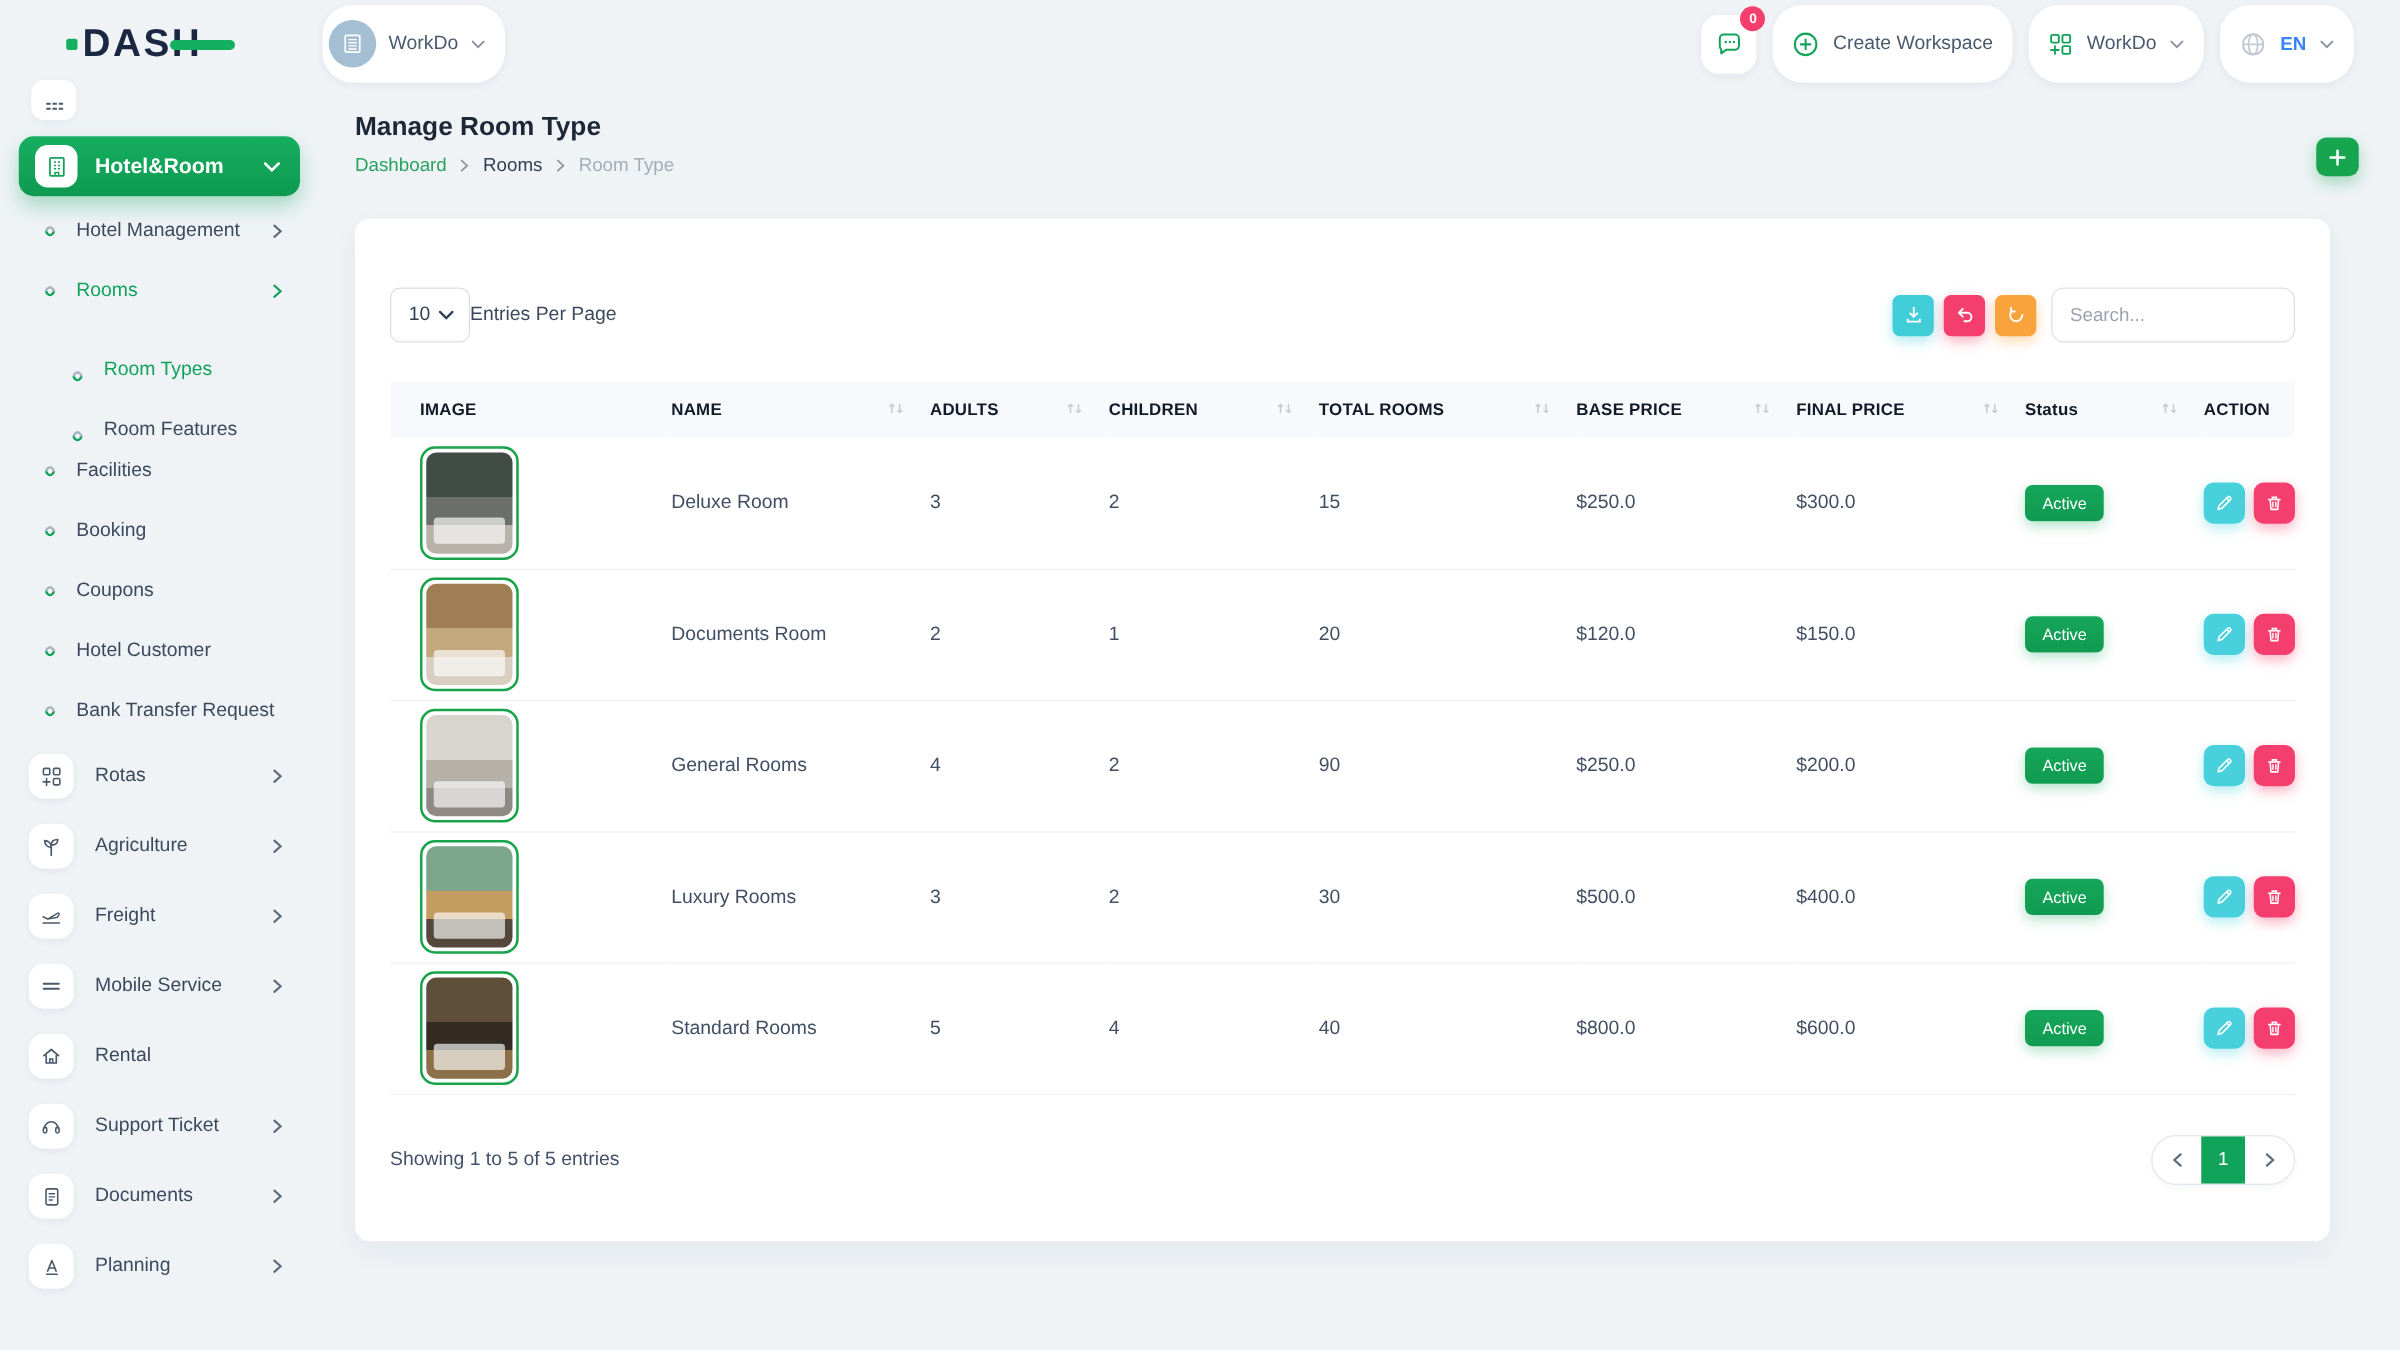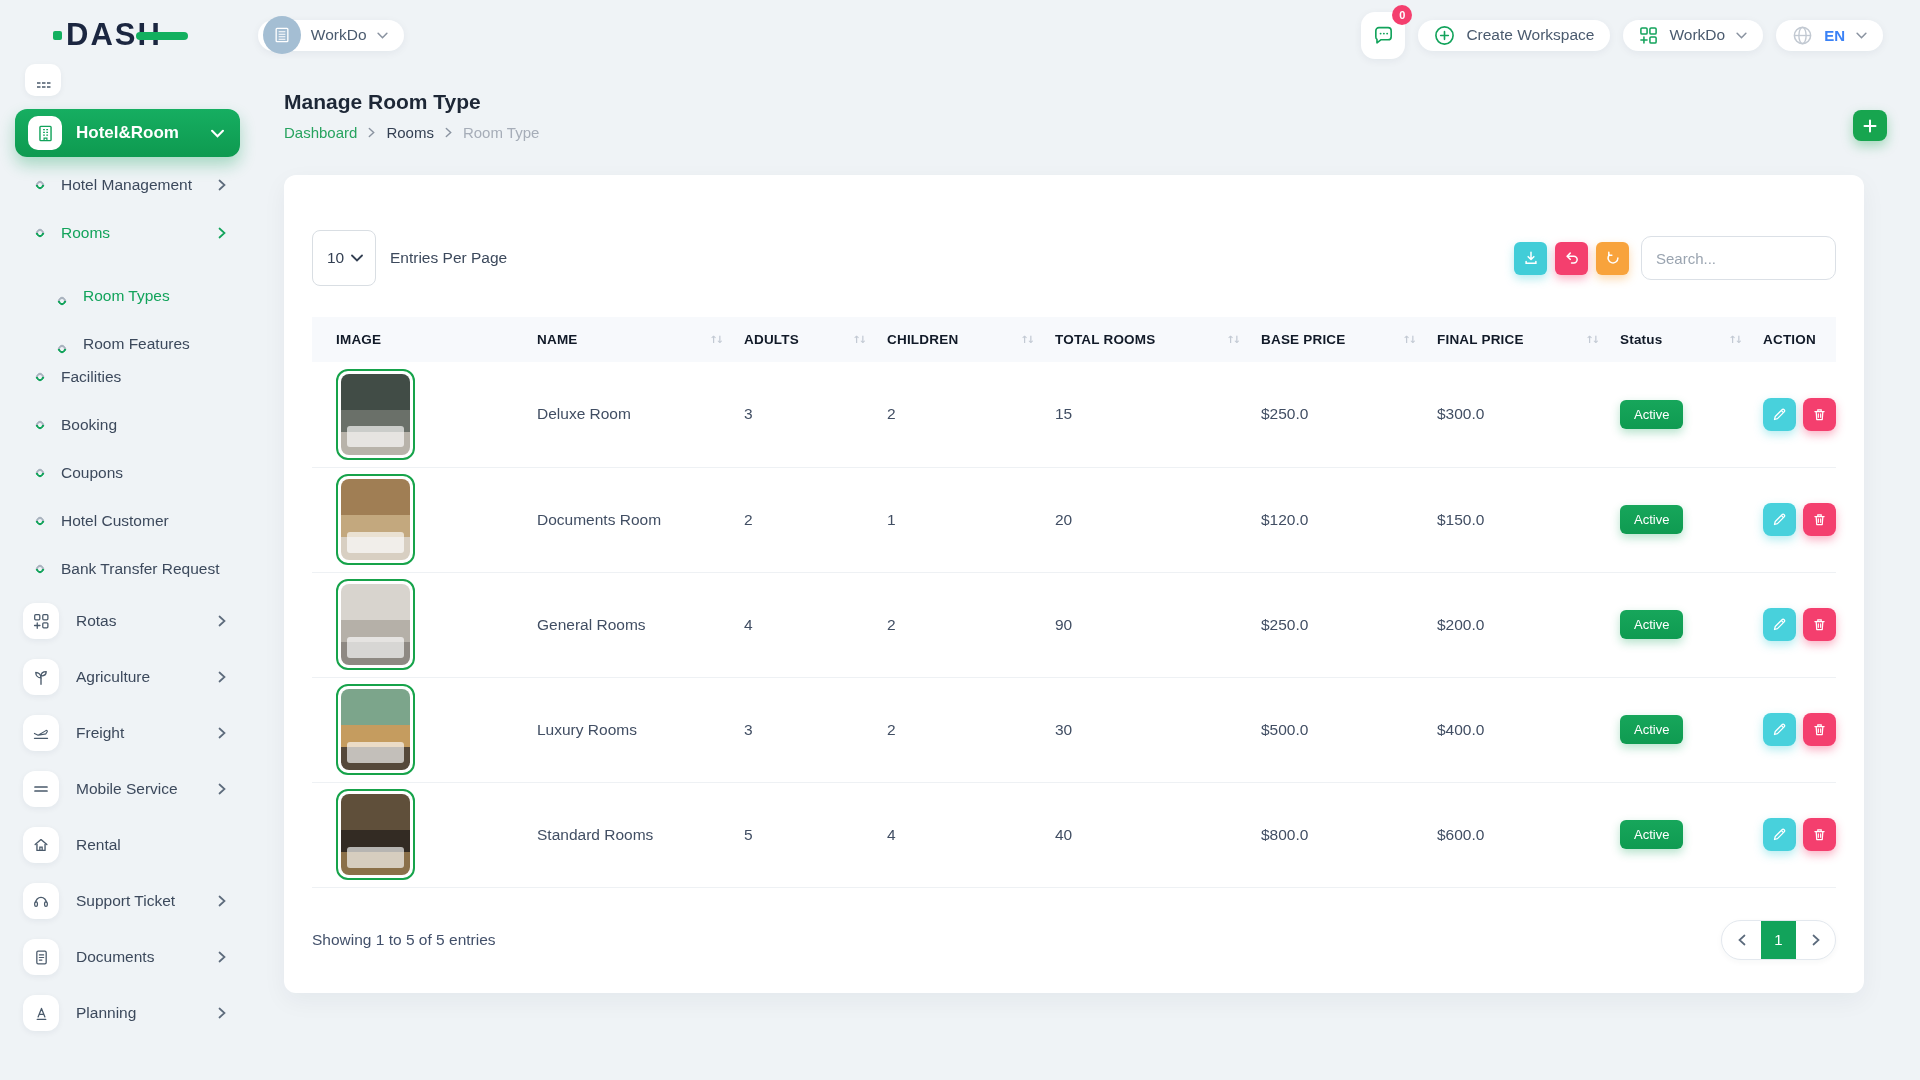--- a/index.html
+++ b/index.html
@@ -10,21 +10,21 @@
   
   .topbar { position:absolute; left:0; top:0; width:1920px; height:70px;
     display:flex; align-items:center; }
   .logo { position:relative; margin-left:66px; font-weight:800; font-size:31px;
     letter-spacing:2px; color:#1b2640; }
   .logo .logo-dot { position:absolute; left:-13px; top:14px; width:9px; height:9px;
     background:#12b05f; border-radius:2px; }
   .logo .logo-bar { position:absolute; right:-26px; top:15px; width:52px; height:8px;
     background:#12b05f; border-radius:4px; }
   .pill { display:flex; align-items:center; background:#fff; border-radius:24px;
-    height:31px; box-shadow:0 2px 8px rgba(25,40,60,.06); cursor:pointer; }
+    height:62px; box-shadow:0 2px 8px rgba(25,40,60,.06); cursor:pointer; }
   .ws-pill { margin-left:96px; padding:0 16px 0 5px; gap:10px; }
   .avatar { width:38px; height:38px; border-radius:50%; background:#a4bed3;
     display:flex; align-items:center; justify-content:center; }
   .pill-label { font-size:15.5px; color:#4a5a6e; font-weight:500; }
   .spacer { flex:1; }
   .right-cluster { display:flex; align-items:center; gap:13px; margin-right:37px; }
   .icon-btn { position:relative; width:44px; height:47px; border-radius:14px;
     background:#fff; box-shadow:0 2px 8px rgba(25,40,60,.06);
     display:flex; align-items:center; justify-content:center; cursor:pointer; }
   .badge-dot { position:absolute; top:-7px; right:-7px; min-width:20px; height:20px;
@@ -73,24 +73,24 @@
   .bc-cur { color:#a6adb8; }
   .bc-sep { color:#8a93a0; font-size:13px; display:flex; }
   .add-btn { position:absolute; top:40px; right:33px; width:34px; height:31px;
     background:#17a54f; border:none; border-radius:8px; cursor:pointer;
     display:flex; align-items:center; justify-content:center;
     box-shadow:0 5px 12px rgba(23,165,79,.35); }
 
   .card { margin:34px 56px 0 28px; height:818px; background:#fff;
     border-radius:12px; box-shadow:0 8px 24px rgba(25,40,60,.05); padding:0 28px; }
   .card-toolbar { padding-top:55px; display:flex; align-items:center; }
-  .entries-select { width:64px; height:56px; border:1px solid #d9dee3; border-radius:8px;
+  .entries-select { width:64px; height:44px; border:1px solid #d9dee3; border-radius:8px;
     background:#fff; display:flex; align-items:center; justify-content:space-between;
     padding:0 12px 0 14px; font-size:15.5px; color:#333f52; cursor:pointer; }
-  .entries-label { margin-left:14px; font-size:15.5px; color:#3c495c; }
+  .entries-label { font-size:15.5px; color:#3c495c; }
   .tool-btn { width:33px; height:33px; border:none; border-radius:6px; cursor:pointer;
     display:flex; align-items:center; justify-content:center; margin-left:8px; }
   .tb-download { background:#41cdd8; box-shadow:0 4px 10px rgba(65,205,216,.4); }
   .tb-undo { background:#f43f6e; box-shadow:0 4px 10px rgba(244,63,110,.4); }
   .tb-refresh { background:#f8a33c; box-shadow:0 4px 10px rgba(248,163,60,.4); margin-right:12px;}
   .search-input { width:195px; height:44px; border:1px solid #dbe0e6; border-radius:10px;
     padding:0 14px; font-size:15px; color:#42506a; background:#fff; outline:none;
     font-family:inherit; }
   .search-input::placeholder { color:#9aa4b0; }
 

